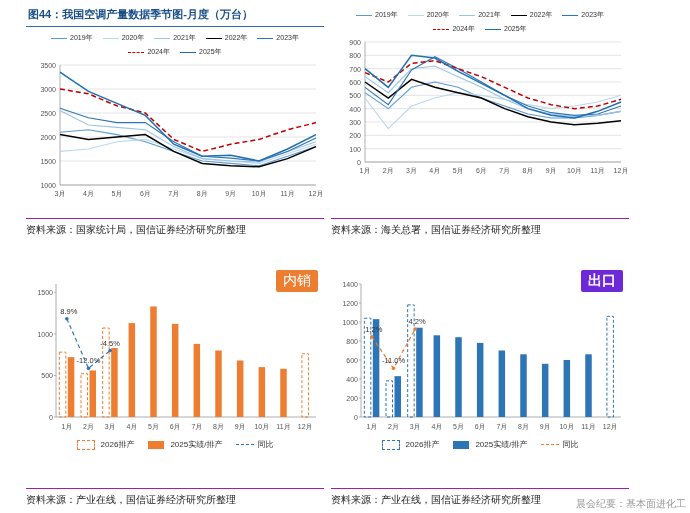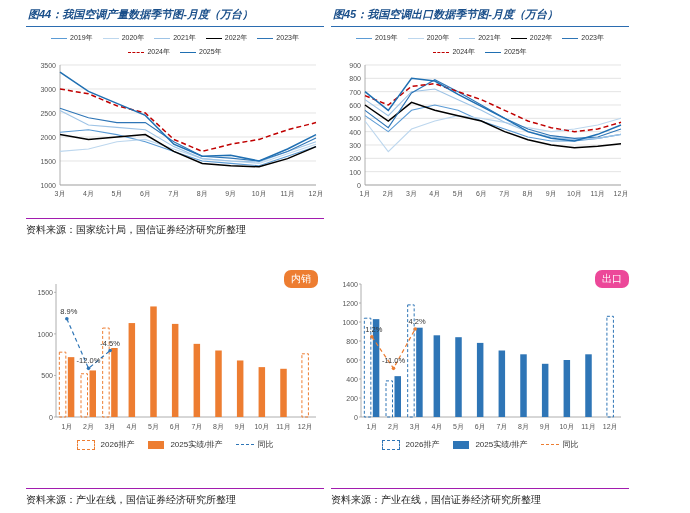--- a/index.html
+++ b/index.html
@@ -1,26 +1,26 @@
 <!DOCTYPE html>
 <html><head>
 <meta charset="utf-8">
 <style>
   html,body{margin:0;padding:0;}
   body{width:690px;height:513px;background:#fff;font-family:"Liberation Sans",sans-serif;}
   .page{position:relative;width:690px;height:513px;}
   .panel{position:absolute;box-sizing:border-box;}
-  .ptitle{font-size:11px;color:#1a4f8a;font-weight:bold;border-bottom:1.5px solid #2b6cb0;padding:3px 2px 4px 2px;letter-spacing:0px;font-style:italic;}
+  .ptitle{font-size:11px;color:#1a4f8a;font-weight:bold;border-bottom:1.5px solid #2b6cb0;padding:3px 2px 4px 2px;letter-spacing:0px;}
   .src{font-size:10px;color:#222;border-top:1px solid #a21caf;padding-top:4px;margin-top:2px;}
   .chartbox{position:relative;width:100%;}
   svg{display:block;}
   .legend{display:flex;flex-wrap:wrap;justify-content:center;gap:4px 10px;font-size:7px;color:#333;}
   .lg{display:flex;align-items:center;gap:3px;white-space:nowrap;}
   .lgline{display:inline-block;width:16px;height:0;border-top-width:1.4px;border-top-style:solid;}
-  .tagbox{position:absolute;font-size:10px;color:#fff;padding:2px 7px;border-radius:7px;}
+  .tagbox{position:absolute;font-size:14px;color:#fff;padding:2px 7px;border-radius:2px;}
   .bottomwm{position:absolute;right:4px;bottom:2px;font-size:10px;color:#999;}
   .legend2{display:flex;justify-content:center;gap:14px;font-size:8px;color:#333;align-items:center;}
   .sw{display:inline-block;width:16px;height:8px;margin-right:3px;vertical-align:middle;}
 </style>
 </head>
 <body>
 
 <div class="page">
 
   <div class="panel" style="left:26px;top:4px;width:298px;height:232px;">
@@ -87,21 +87,20 @@
           <path d="M34 77.6 L62.44444444444444 82.4 L90.88888888888889 80 L119.33333333333333 77.6 L147.77777777777777 94.4 L176.22222222222223 106.4 L204.66666666666666 108.8 L233.11111111111111 109.76 L261.55555555555554 101.6 L290 89.6 " fill="none" stroke="#000000" stroke-width="1.5"></path>
           <path d="M34 51.2 L62.44444444444444 60.8 L90.88888888888889 65.6 L119.33333333333333 65.6 L147.77777777777777 84.80000000000001 L176.22222222222223 99.2 L204.66666666666666 101.12 L233.11111111111111 104 L261.55555555555554 94.4 L290 80.96000000000001 " fill="none" stroke="#2e75b6" stroke-width="1.1"></path>
           <path d="M34 32 L62.44444444444444 36.8 L90.88888888888889 48.8 L119.33333333333333 56 L147.77777777777777 82.4 L176.22222222222223 94.4 L204.66666666666666 87.19999999999999 L233.11111111111111 82.4 L261.55555555555554 72.8 L290 65.6 " fill="none" stroke="#c00000" stroke-width="1.5" stroke-dasharray="5,3"></path>
           <path d="M34 15.200000000000003 L62.44444444444444 34.39999999999999 L90.88888888888889 46.39999999999999 L119.33333333333333 58.400000000000006 L147.77777777777777 87.19999999999999 L176.22222222222223 99.2 L204.66666666666666 98.24000000000001 L233.11111111111111 104 L261.55555555555554 92 L290 77.6 " fill="none" stroke="#1f6fb2" stroke-width="1.5"></path>
         </svg>
     </div>
     <div class="src" style="position:absolute;left:0;top:212px;width:298px;">资料来源：国家统计局，国信证券经济研究所整理</div>
   </div>
 
   <div class="panel" style="left:331px;top:4px;width:298px;height:232px;">
-    <div class="ptitle">图45：我国空调出口数据季节图-月度（万台）</div>
     <div class="chartbox">
       <div class="legend" style="margin-top:6px;">
         <span class="lg">
             <span class="lgline" style="border-color:#5b9bd5;"></span>
             <span>2019年</span>
           </span>
         <span class="lg">
             <span class="lgline" style="border-color:#bdd7ee;"></span>
             <span>2020年</span>
           </span>
@@ -163,20 +162,21 @@
           <text x="290" y="139" text-anchor="middle" font-size="7" fill="#555" font-family="&quot;Liberation Sans&quot;,sans-serif">12月</text>
           <path d="M34 58.66666666666667 L57.27272727272727 74.66666666666667 L80.54545454545455 53.33333333333333 L103.81818181818181 48 L127.0909090909091 53.33333333333333 L150.36363636363637 64 L173.63636363636363 72 L196.9090909090909 80 L220.1818181818182 84 L243.45454545454547 84 L266.72727272727275 81.33333333333334 L290 77.33333333333334 " fill="none" stroke="#5b9bd5" stroke-width="1.1"></path>
           <path d="M34 64 L57.27272727272727 94.66666666666666 L80.54545454545455 72 L103.81818181818181 64 L127.0909090909091 58.66666666666667 L150.36363636363637 61.33333333333333 L173.63636363636363 65.33333333333333 L196.9090909090909 70.66666666666666 L220.1818181818182 74.66666666666667 L243.45454545454547 72 L266.72727272727275 68 L290 61.33333333333333 " fill="none" stroke="#bdd7ee" stroke-width="1.1"></path>
           <path d="M34 42.66666666666666 L57.27272727272727 58.66666666666667 L80.54545454545455 34.66666666666667 L103.81818181818181 32 L127.0909090909091 42.66666666666666 L150.36363636363637 53.33333333333333 L173.63636363636363 65.33333333333333 L196.9090909090909 74.66666666666667 L220.1818181818182 80 L243.45454545454547 82.66666666666667 L266.72727272727275 81.33333333333334 L290 77.33333333333334 " fill="none" stroke="#9dc3e6" stroke-width="1.1"></path>
           <path d="M34 48 L57.27272727272727 64 L80.54545454545455 45.33333333333333 L103.81818181818181 53.33333333333333 L127.0909090909091 58.66666666666667 L150.36363636363637 64 L173.63636363636363 74.66666666666667 L196.9090909090909 82.66666666666667 L220.1818181818182 88 L243.45454545454547 90.66666666666666 L266.72727272727275 89.33333333333333 L290 86.66666666666666 " fill="none" stroke="#000000" stroke-width="1.5"></path>
           <path d="M34 53.33333333333333 L57.27272727272727 70.66666666666666 L80.54545454545455 36 L103.81818181818181 22.66666666666667 L127.0909090909091 34.66666666666667 L150.36363636363637 48 L173.63636363636363 61.33333333333333 L196.9090909090909 72 L220.1818181818182 78.66666666666667 L243.45454545454547 81.33333333333334 L266.72727272727275 80 L290 72 " fill="none" stroke="#2e75b6" stroke-width="1.1"></path>
           <path d="M34 38.66666666666666 L57.27272727272727 48 L80.54545454545455 29.333333333333343 L103.81818181818181 26.66666666666667 L127.0909090909091 34.66666666666667 L150.36363636363637 42.66666666666666 L173.63636363636363 53.33333333333333 L196.9090909090909 64 L220.1818181818182 70.66666666666666 L243.45454545454547 74.66666666666667 L266.72727272727275 72 L290 65.33333333333333 " fill="none" stroke="#c00000" stroke-width="1.5" stroke-dasharray="5,3"></path>
           <path d="M34 34.66666666666667 L57.27272727272727 53.33333333333333 L80.54545454545455 21.333333333333343 L103.81818181818181 24 L127.0909090909091 37.33333333333334 L150.36363636363637 49.33333333333333 L173.63636363636363 61.33333333333333 L196.9090909090909 74.66666666666667 L220.1818181818182 81.33333333333334 L243.45454545454547 84 L266.72727272727275 77.33333333333334 L290 68 " fill="none" stroke="#1f6fb2" stroke-width="1.5"></path>
         </svg>
     </div>
+    <div class="src" style="position:absolute;left:0;top:212px;width:298px;">资料来源：海关总署，国信证券经济研究所整理</div>
   </div>
 
   <div class="panel" style="left:26px;top:258px;width:298px;height:248px;">
     <div class="chartbox" style="position:relative;">
       <div class="tagbox" style="right:6px;top:8px;background:#ed7d31;">内销</div>
       <svg id="svg-fig46" width="298" height="175" style="margin-top:4px;">
           <text x="27" y="158" text-anchor="end" font-size="7" fill="#555" font-family="&quot;Liberation Sans&quot;,sans-serif">0</text>
           <line x1="28" y1="155" x2="30" y2="155" stroke="#9a9a9a" stroke-width="0.7"></line>
           <text x="27" y="116.4375" text-anchor="end" font-size="7" fill="#555" font-family="&quot;Liberation Sans&quot;,sans-serif">500</text>
           <line x1="28" y1="113.4375" x2="30" y2="113.4375" stroke="#9a9a9a" stroke-width="0.7"></line>
@@ -234,21 +234,21 @@
           <span class="lgline" style="border-color:#2e75b6;border-top-style:dashed;width:18px;"></span>
           <span>同比</span>
         </span>
       </div>
     </div>
     <div class="src" style="position:absolute;left:0;top:228px;width:298px;">资料来源：产业在线，国信证券经济研究所整理</div>
   </div>
 
   <div class="panel" style="left:331px;top:258px;width:298px;height:248px;">
     <div class="chartbox" style="position:relative;">
-      <div class="tagbox" style="right:0;top:8px;background:#ec4899;">出口</div>
+      <div class="tagbox" style="right:6px;top:8px;background:#6d28d9;font-weight:bold;">出口</div>
       <svg id="svg-fig47" width="298" height="175" style="margin-top:4px;">
           <text x="27" y="158" text-anchor="end" font-size="7" fill="#555" font-family="&quot;Liberation Sans&quot;,sans-serif">0</text>
           <line x1="28" y1="155" x2="30" y2="155" stroke="#9a9a9a" stroke-width="0.7"></line>
           <text x="27" y="139" text-anchor="end" font-size="7" fill="#555" font-family="&quot;Liberation Sans&quot;,sans-serif">200</text>
           <line x1="28" y1="136" x2="30" y2="136" stroke="#9a9a9a" stroke-width="0.7"></line>
           <text x="27" y="120" text-anchor="end" font-size="7" fill="#555" font-family="&quot;Liberation Sans&quot;,sans-serif">400</text>
           <line x1="28" y1="117" x2="30" y2="117" stroke="#9a9a9a" stroke-width="0.7"></line>
           <text x="27" y="101" text-anchor="end" font-size="7" fill="#555" font-family="&quot;Liberation Sans&quot;,sans-serif">600</text>
           <line x1="28" y1="98" x2="30" y2="98" stroke="#9a9a9a" stroke-width="0.7"></line>
           <text x="27" y="82" text-anchor="end" font-size="7" fill="#555" font-family="&quot;Liberation Sans&quot;,sans-serif">800</text>
@@ -307,13 +307,14 @@
         </span>
         <span class="lg">
           <span class="lgline" style="border-color:#ed7d31;border-top-style:dashed;width:18px;"></span>
           <span>同比</span>
         </span>
       </div>
     </div>
     <div class="src" style="position:absolute;left:0;top:228px;width:298px;">资料来源：产业在线，国信证券经济研究所整理</div>
   </div>
 
+  <div class="bottomwm">晨会纪要：基本面进化工</div>
 </div>
 
 </body></html>

